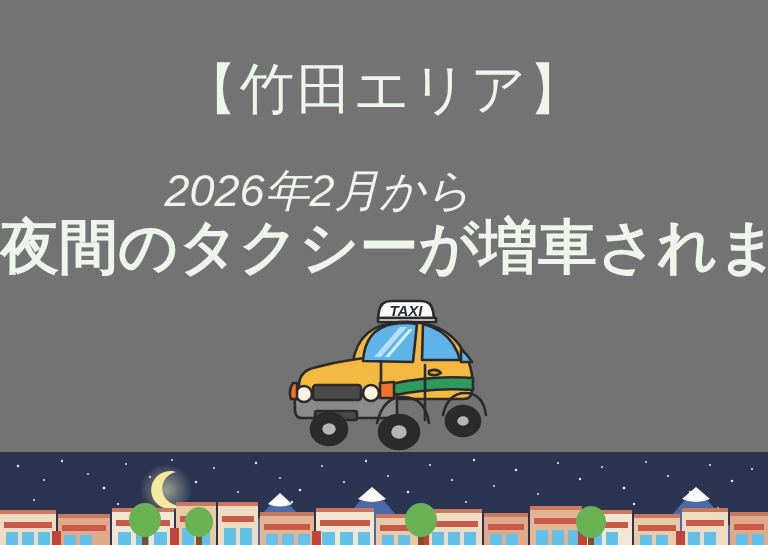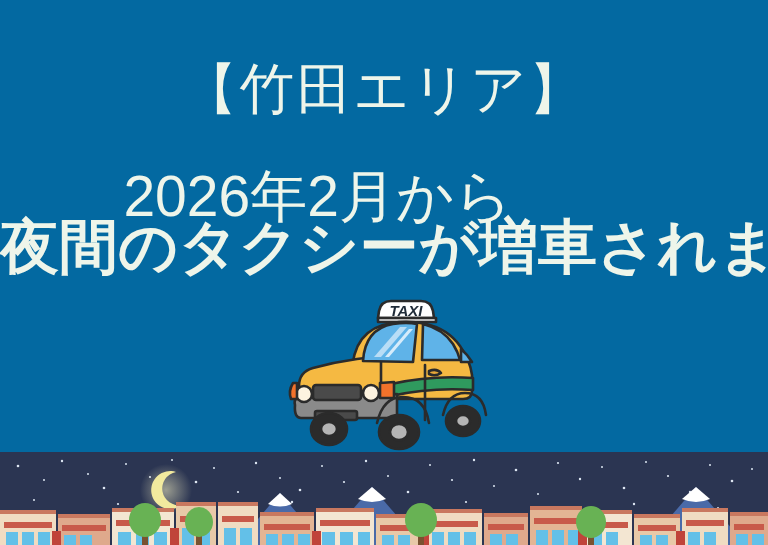--- a/index.html
+++ b/index.html
@@ -3,40 +3,41 @@
 <meta charset="utf-8">
 <style>
   html,body{margin:0;padding:0;}
   body{
     width:768px;height:545px;overflow:hidden;
     font-family:"Liberation Sans","DejaVu Sans",sans-serif;
     background:#7fb972;
   }
   #poster{
     position:relative;width:768px;height:545px;overflow:hidden;
-    background:#0369a1;
+    background:#737373;
   }
   
   .text-block{
     position:absolute;left:0;top:0;width:768px;
     text-align:center;
     color:#eef5ea;
   }
   .headline{
     margin:0;padding:0;
     font-size:55px;line-height:1.0;font-weight:400;
     letter-spacing:2px;
     position:absolute;left:0;top:62px;width:768px;
     white-space:nowrap;
   }
   .subline{
     margin:0;padding:0;
-    font-size:57px;line-height:1.0;font-weight:400;
+    font-size:45px;line-height:1.0;font-weight:400;
     position:absolute;left:0;top:168px;width:636px;
     white-space:nowrap;
+    font-style:italic;
   }
   .mainline{
     margin:0;padding:0;
     font-size:59px;line-height:1.0;font-weight:700;
     position:absolute;left:0;top:218px;width:768px;
     white-space:nowrap;
   }
   
   .taxi-wrap{
     position:absolute;left:277px;top:283px;width:230px;height:170px;font-style:italic;

